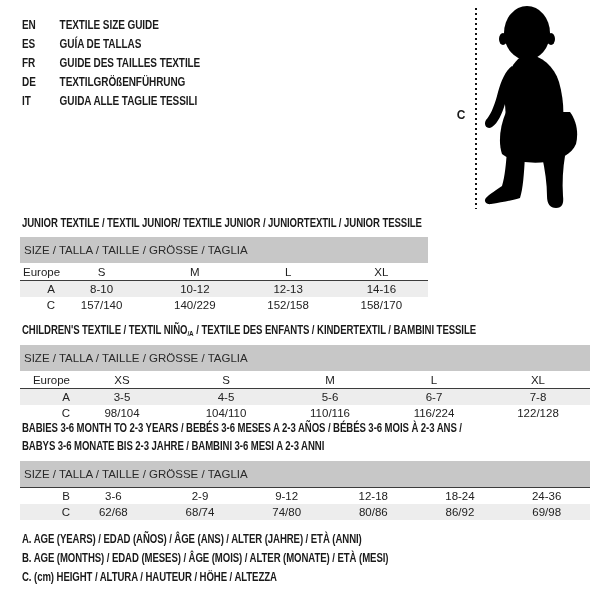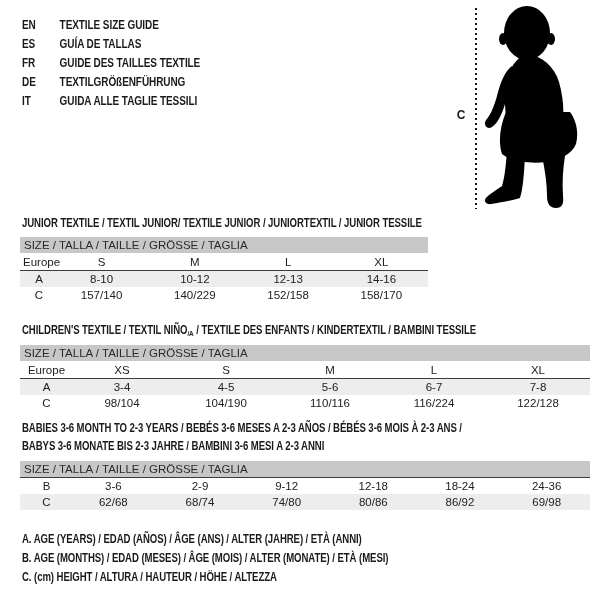--- a/index.html
+++ b/index.html
@@ -25,22 +25,22 @@
 
   
   .sec-title { position:absolute; left:22px; font-size:12px; font-weight:bold; line-height:18px; }
   .subs { font-size:8px; vertical-align:-2px; }
 
   
   .tbl { position:absolute; }
   table { width:100%; border-collapse:collapse; table-layout:fixed;
     font-size:11.5px; color:#222; }
   td { height:16px; padding:0; text-align:center; overflow:visible; white-space:nowrap; }
-  td.first { text-align:center; padding-left:3px; }
-  tr.bar td { background:#c7c7c7; height:16px; text-align:left; padding-left:4px; color:#2a2a2a; }
+  td.first { text-align:right; padding-left:3px; }
+  tr.bar td { background:#c7c7c7; height:26px; text-align:left; padding-left:4px; color:#2a2a2a; }
   tr.ruled td { border-bottom:1px solid #3c3c3c; }
   tr.labels td { height:17px; border-bottom:1px solid #3c3c3c; }
   tr.alt td { background:#ededed; }
 
   
   .notes { position:absolute; left:22px; top:530px; }
   .note-row { height:19px; line-height:19px; font-size:12px; font-weight:bold; }
 </style>
 </head>
 <body>
@@ -143,30 +143,30 @@
     <tr class="labels">
       <td class="first">Europe</td>
       <td>XS</td>
       <td>S</td>
       <td>M</td>
       <td>L</td>
       <td>XL</td>
     </tr>
     <tr class="alt">
       <td class="first">A</td>
-      <td>3-4</td>
+      <td>3-5</td>
       <td>4-5</td>
       <td>5-6</td>
       <td>6-7</td>
       <td>7-8</td>
     </tr>
     <tr>
       <td class="first">C</td>
       <td>98/104</td>
-      <td>104/190</td>
+      <td>104/110</td>
       <td>110/116</td>
       <td>116/224</td>
       <td>122/128</td>
     </tr>
   </tbody>
     </table>
 </div>
 
 <div class="sec-title condensed" style="top:419px;">
   <div>BABIES 3-6 MONTH TO 2-3 YEARS / BEBÉS 3-6 MESES A 2-3 AÑOS / BÉBÉS 3-6 MOIS À 2-3 ANS /</div>

